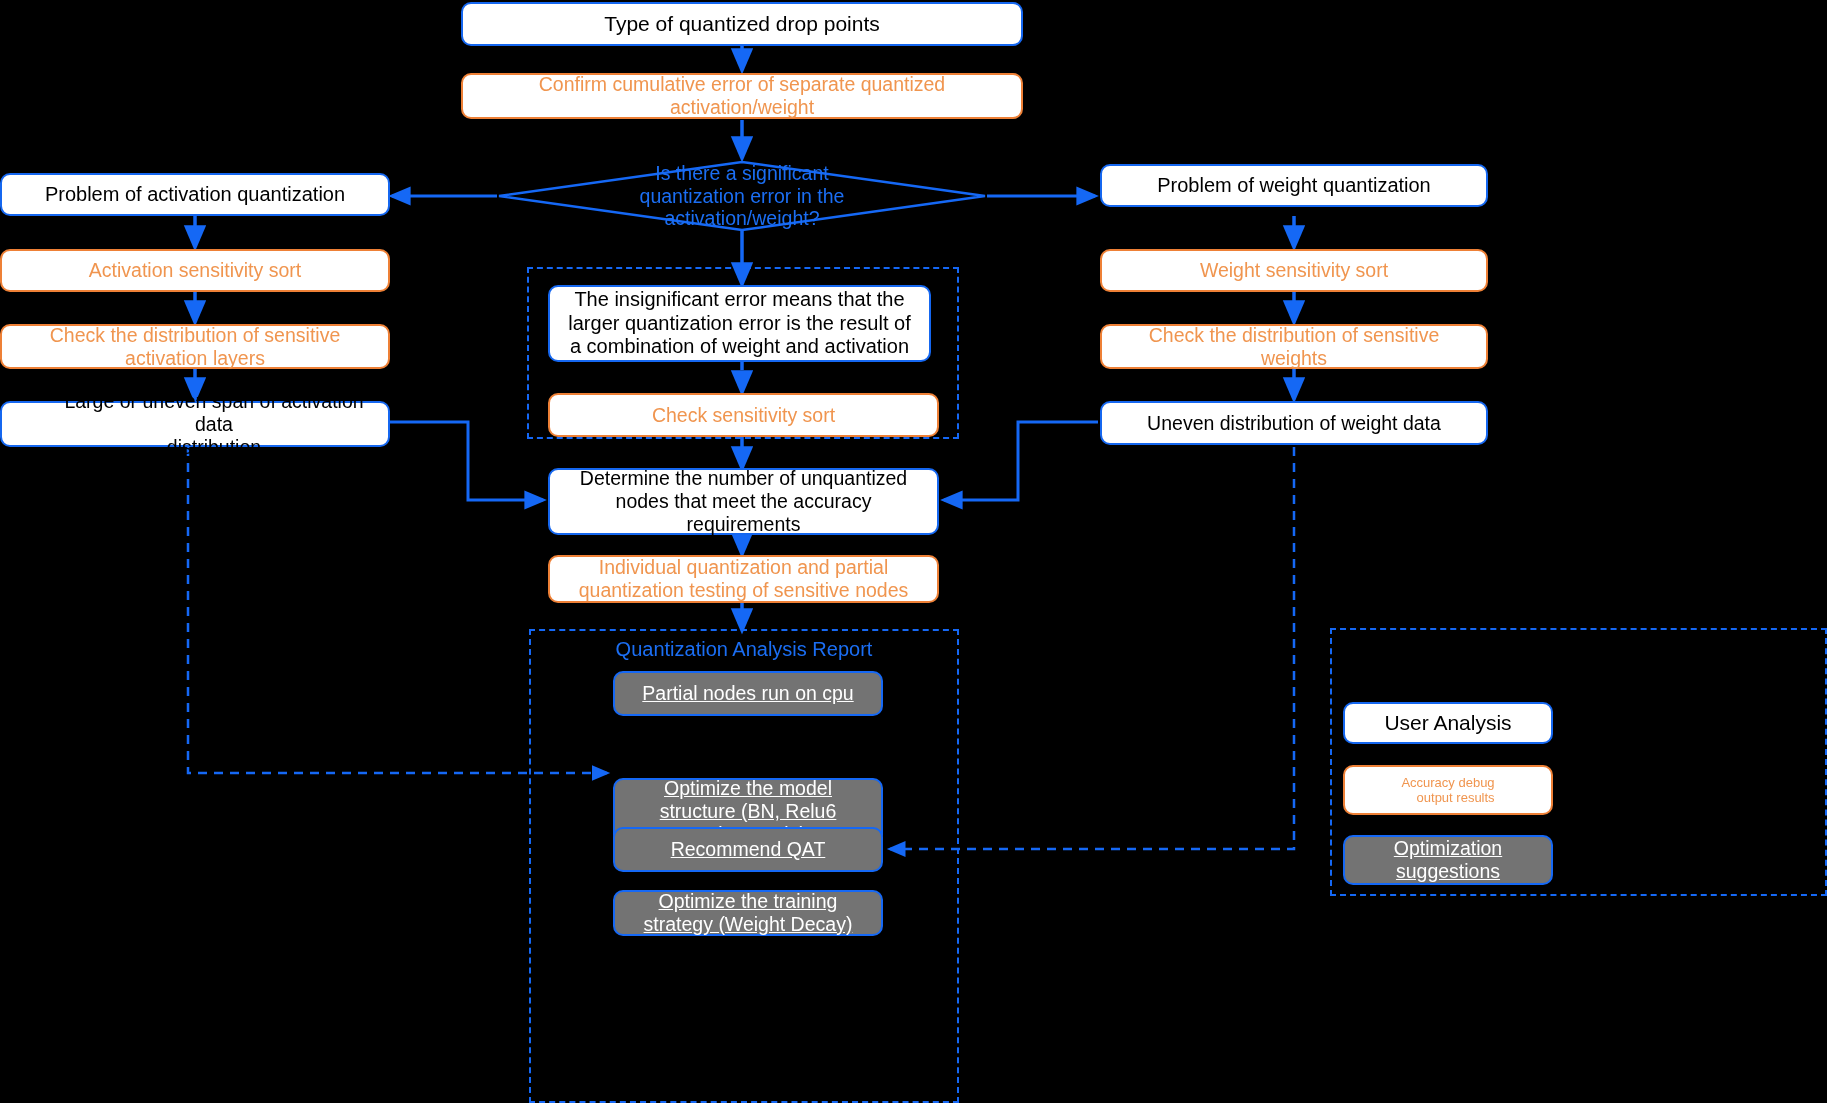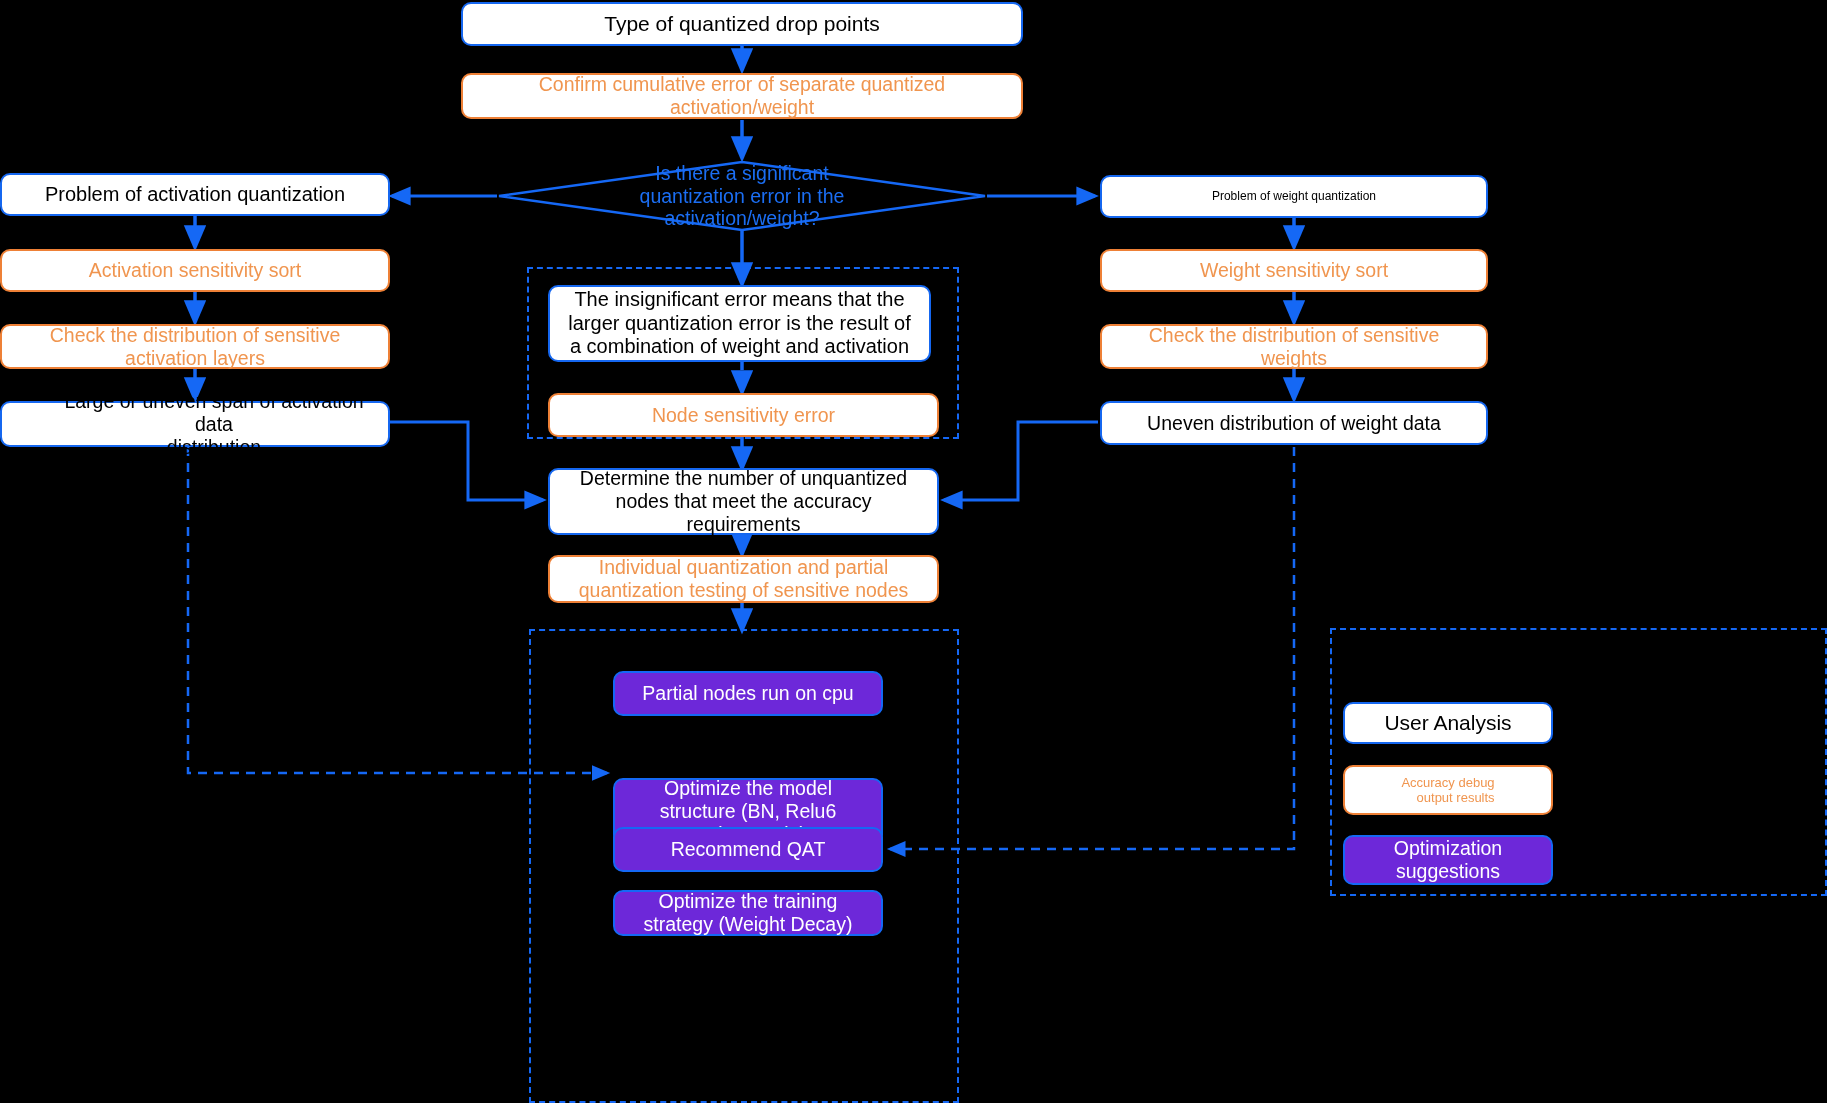--- a/index.html
+++ b/index.html
@@ -36,23 +36,24 @@
     color: #000000;
   }
   
   .n-orange {
     background: #ffffff;
     border: 2.5px solid #ee8036;
     color: #f0954f;
   }
   
   .n-solid {
-    background: #6d28d9;
+    background: #737373;
     border: 2.5px solid #1568f5;
     color: #ffffff;
+    text-decoration: underline;
   }
   .diamond-wrap {
     position: absolute;
   }
   .diamond-label {
     position: absolute;
     left: 0;
     top: 0;
     width: 100%;
     height: 100%;
@@ -156,42 +157,43 @@
   <div class="node n-blue" style="left:0px; top:173px; width:390px; height:43px; font-size:20px;">Problem of activation quantization</div>
 
   <div class="node n-orange" style="left:0px; top:249px; width:390px; height:43px; font-size:19.5px;">Activation sensitivity sort</div>
 
   <div class="node n-orange" style="left:0px; top:324px; width:390px; height:45px; font-size:19.5px;">Check the distribution of sensitive
 activation layers</div>
 
   <div class="node n-blue" style="left:0px; top:401px; width:390px; height:46px; font-size:19.5px;padding-left:48px;">Large or uneven span of activation data
 distribution</div>
 
-  <div class="node n-blue" style="left:1100px; top:175px; width:388px; height:43px; font-size:12px;">Problem of weight quantization</div>
+  <div class="node n-blue" style="left:1100px; top:164px; width:388px; height:43px; font-size:20px;">Problem of weight quantization</div>
 
   <div class="node n-orange" style="left:1100px; top:249px; width:388px; height:43px; font-size:19.5px;">Weight sensitivity sort</div>
 
   <div class="node n-orange" style="left:1100px; top:324px; width:388px; height:45px; font-size:19.5px;">Check the distribution of sensitive
 weights</div>
 
   <div class="node n-blue" style="left:1100px; top:401px; width:388px; height:44px; font-size:19.5px;">Uneven distribution of weight data</div>
 
   <div class="node n-blue" style="left:548px; top:285px; width:383px; height:77px; font-size:20px;">The insignificant error means that the
 larger quantization error is the result of
 a combination of weight and activation</div>
 
-  <div class="node n-orange" style="left:548px; top:393px; width:391px; height:44px; font-size:19.5px;">Node sensitivity error</div>
+  <div class="node n-orange" style="left:548px; top:393px; width:391px; height:44px; font-size:19.5px;">Check sensitivity sort</div>
 
   <div class="node n-blue" style="left:548px; top:468px; width:391px; height:67px; font-size:19.5px;">Determine the number of unquantized
 nodes that meet the accuracy
 requirements</div>
 
   <div class="node n-orange" style="left:548px; top:555px; width:391px; height:48px; font-size:19.5px;">Individual quantization and partial
 quantization testing of sensitive nodes</div>
 
+  <div class="group-title" style="left:529px; top:638px; width:430px; font-size:20px;">Quantization Analysis Report</div>
 
   <div class="node n-solid" style="left:613px; top:671px; width:270px; height:45px; font-size:19.5px;">Partial nodes run on cpu</div>
 
   <div class="node n-solid" style="left:613px; top:740px; width:270px; height:67px; font-size:19.5px;margin-top:38px;">Optimize the model
 structure (BN, Relu6
 replace Relu)</div>
 
   <div class="node n-solid" style="left:613px; top:827px; width:270px; height:45px; font-size:19.5px;">Recommend QAT</div>
 
   <div class="node n-solid" style="left:613px; top:890px; width:270px; height:46px; font-size:19.5px;">Optimize the training

